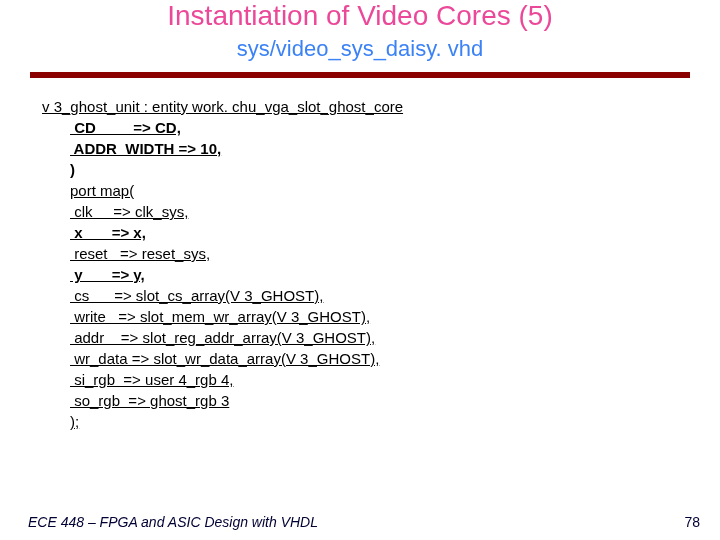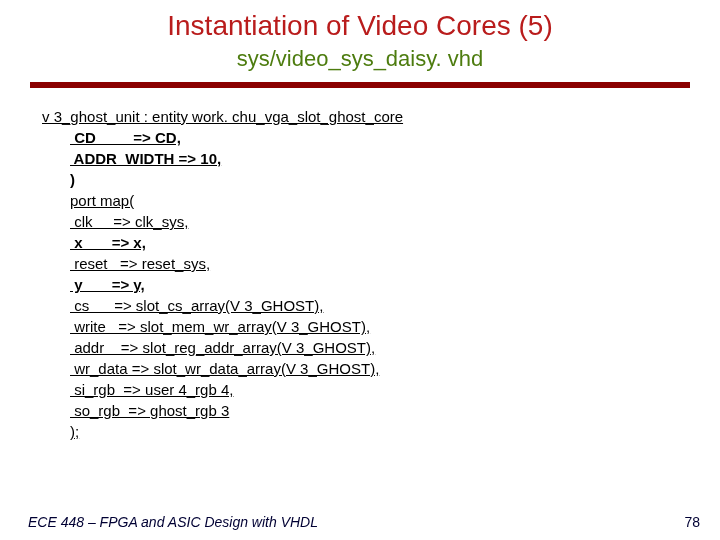--- a/index.html
+++ b/index.html
@@ -8,27 +8,27 @@
       height: 540px;
       background: #ffffff;
       font-family: Arial, Helvetica, sans-serif;
       position: relative;
       overflow: hidden;
     }
     .slide-title {
       text-align: center;
       font-size: 28px;
       font-weight: normal;
-      color: #b91c1c;
-      padding-top: 10px;
+      color: #ec4899;
+      padding-top: 0;
     }
     .slide-subtitle {
       text-align: center;
       font-size: 22px;
-      color: #4d7c0f;
+      color: #3b82f6;
       padding-top: 4px;
       padding-bottom: 10px;
     }
     .red-divider {
       height: 6px;
       background: #8b0000;
       margin: 0 30px 18px 30px;
     }
     .code-block {
       font-size: 15px;

